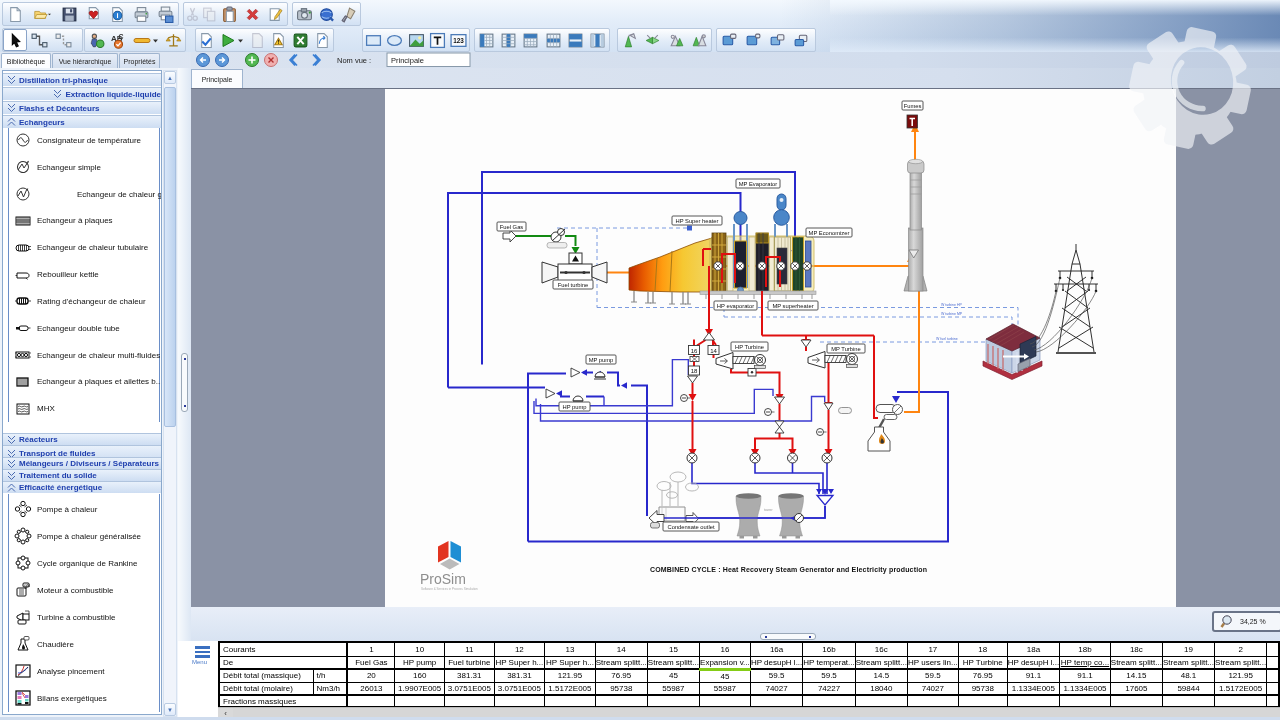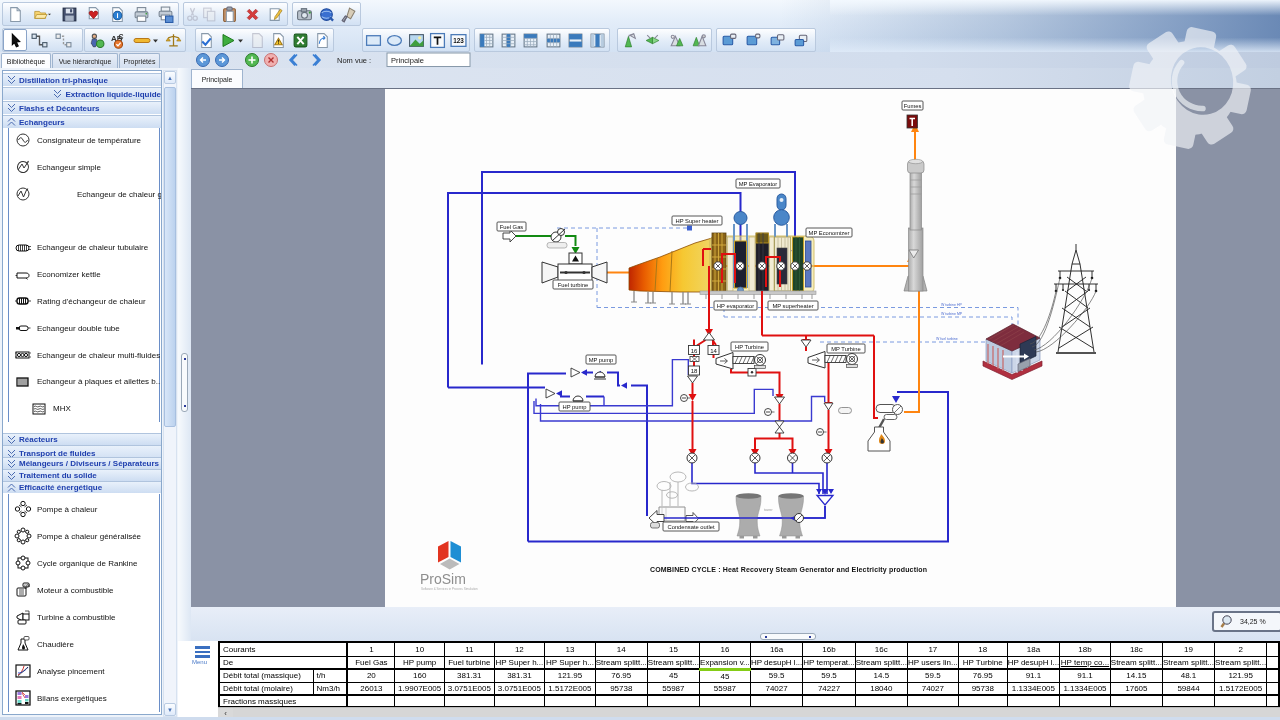--- a/index.html
+++ b/index.html
@@ -473,34 +473,41 @@
         <span>Echangeur simple</span>
       </div>
       <div class="item" style="top:110px;gap:40px;">
         <span class="ic"><svg viewBox="0 0 18 18">
             <circle cx="9" cy="9" r="6" fill="none" stroke="#333"></circle>
             <path d="M4 11l3-5 2.5 6 3-7" fill="none" stroke="#333"></path>
             <path d="M12 4.2l2.2-1-.5 2.3z" fill="#333"></path>
           </svg></span>
         <span>Echangeur de chaleur généralisé</span>
       </div>
+      <div class="item" style="top:136.9px;">
+        <span class="ic"><svg viewBox="0 0 18 18">
+            <rect x="2" y="5" width="14" height="8" fill="#fff" stroke="#111"></rect>
+            <path d="M4 5v8M6 5v8M8 5v8M10 5v8M12 5v8M14 5v8M2 8h14M2 10h14" stroke="#111" stroke-width=".7"></path>
+          </svg></span>
+        <span>Echangeur à plaques</span>
+      </div>
       <div class="item" style="top:163.7px;">
         <span class="ic"><svg viewBox="0 0 18 18">
             <rect x="2" y="6" width="13" height="6" rx="3" fill="#fff" stroke="#111"></rect>
             <path d="M4.5 6v6M6.5 6v6M8.5 6v6M10.5 6v6M12.5 6v6" stroke="#111" stroke-width=".8"></path>
             <path d="M15 7.5h2m-2 3h2" stroke="#111" stroke-width=".7"></path>
           </svg></span>
         <span>Echangeur de chaleur tubulaire</span>
       </div>
       <div class="item" style="top:190.5px;">
         <span class="ic"><svg viewBox="0 0 18 18">
             <path d="M3 7h9c2 0 3 1 3 2.5S14 12 12 12H3z" fill="#fff" stroke="#111"></path>
             <path d="M1.5 9.5H3m9 2.5l1.5 1.5" stroke="#111" stroke-width=".8"></path>
           </svg></span>
-        <span>Economizer kettle</span>
+        <span>Rebouilleur kettle</span>
       </div>
       <div class="item" style="top:217.4px;">
         <span class="ic"><svg viewBox="0 0 18 18">
             <rect x="3" y="6" width="11" height="6" rx="2.5" fill="#fff" stroke="#111" stroke-width="1.4"></rect>
             <path d="M5.5 6v6M7.5 6v6M9.5 6v6M11.5 6v6" stroke="#111"></path>
             <path d="M1 9h2m11 0h3" stroke="#111" stroke-width=".8"></path>
           </svg></span>
         <span>Rating d'échangeur de chaleur</span>
       </div>
       <div class="item" style="top:244.2px;">
@@ -521,21 +528,21 @@
           </svg></span>
         <span>Echangeur de chaleur multi-fluides</span>
       </div>
       <div class="item" style="top:297.9px;">
         <span class="ic"><svg viewBox="0 0 18 18">
             <rect x="3" y="5" width="11" height="8" fill="#fff" stroke="#111" stroke-width="1.3"></rect>
             <path d="M5 5v8M7 5v8M9 5v8M11 5v8M13 5v8" stroke="#111" stroke-width=".8"></path>
           </svg></span>
         <span>Echangeur à plaques et ailettes b...</span>
       </div>
-      <div class="item" style="top:324.7px;padding-left:16px;">
+      <div class="item" style="top:324.7px;">
         <span class="ic"><svg viewBox="0 0 18 18">
             <rect x="3" y="4" width="12" height="10" fill="#fff" stroke="#111"></rect>
             <path d="M4 6.5c2-1.5 3 1.5 5 0s3 1.5 5 0M4 9c2-1.5 3 1.5 5 0s3 1.5 5 0M4 11.5c2-1.5 3 1.5 5 0s3 1.5 5 0" fill="none" stroke="#111" stroke-width=".7"></path>
           </svg></span>
         <span>MHX</span>
       </div>
       <div class="cat" style="top:362px;height:12px;">
         <svg width="9" height="10" viewBox="0 0 9 10" style="margin:0 3px 0 4px;flex:none;">
           <path d="M1 1l3.5 3.5L8 1M1 5l3.5 3.5L8 5" stroke="#4a6ab0" fill="none"></path>
         </svg>

